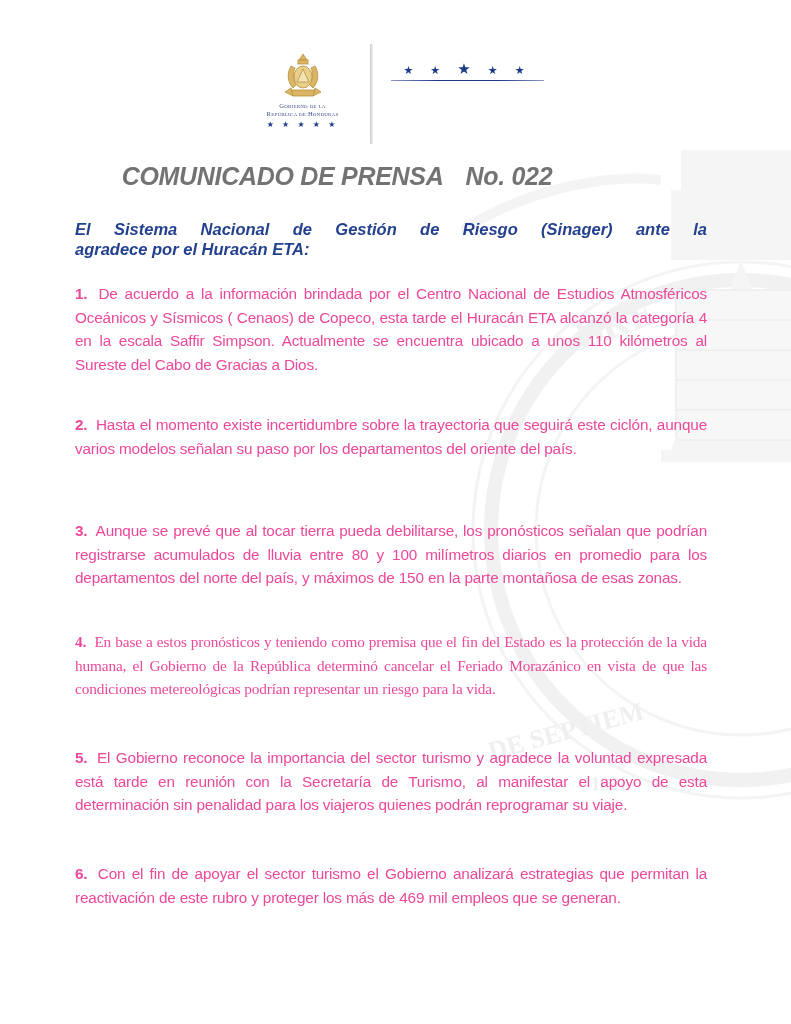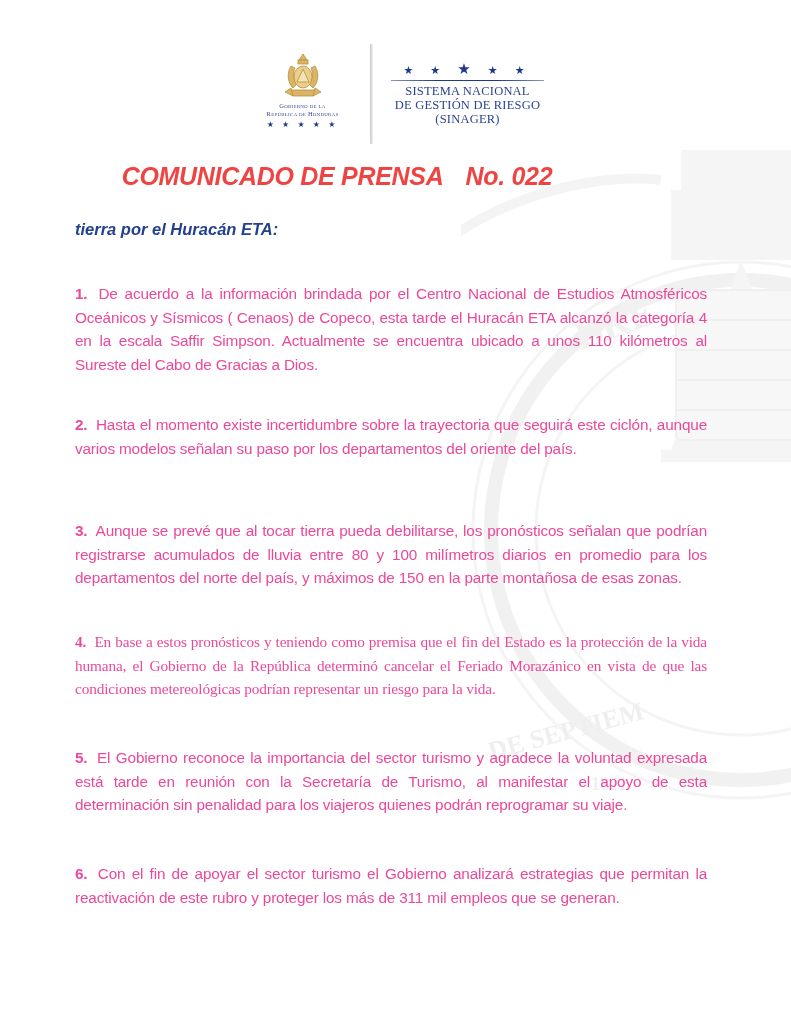--- a/index.html
+++ b/index.html
@@ -103,21 +103,21 @@
     .title {
       position: absolute;
       top: 162px;
       left: 0;
       width: 674px;
       text-align: center;
       font-family: "Liberation Sans", "DejaVu Sans", sans-serif;
       font-weight: bold;
       font-style: italic;
       font-size: 25px;
-      color: #ef4444;
+      color: #737373;
       letter-spacing: -0.3px;
     }
     .title .gap {
       display: inline-block;
       width: 22px;
     }
     
     .subtitle {
       position: absolute;
       top: 219px;
@@ -212,34 +212,30 @@
 
   <div class="divider"></div>
 
   <div class="sinager-logo">
     <div class="sinager-stars">
       <span>★ ★</span>
       <span class="big">★</span>
       <span>★ ★</span>
     </div>
     <div class="sinager-rule"></div>
-    <div class="sinager-name">
-      <div>SISTEMA NACIONAL</div>
-      <div>DE GESTIÓN DE RIESGO</div>
-      <div>(SINAGER)</div>
-    </div>
   </div>
 </div>
 
 <div class="title">
   <span>COMUNICADO DE PRENSA</span><span class="gap"></span><span>No. 022</span>
 </div>
 
 <div class="subtitle">
-  <span>tierra por el Huracán ETA:</span>
+  <span class="line1">El Sistema Nacional de Gestión de Riesgo (Sinager) ante la</span>
+  <span>agradece por el Huracán ETA:</span>
 </div>
 
 <div class="para" id="p1">
   <span class="num">1.</span>
   <span>De acuerdo a la información brindada por el Centro Nacional de Estudios Atmosféricos Oceánicos y Sísmicos ( Cenaos) de Copeco, esta tarde el Huracán ETA alcanzó la categoría 4 en la escala Saffir Simpson. Actualmente se encuentra ubicado a unos 110 kilómetros al Sureste del Cabo de Gracias a Dios.</span>
 </div>
 
 <div class="para" id="p2">
   <span class="num">2.</span>
   <span>Hasta el momento existe incertidumbre sobre la trayectoria que seguirá este ciclón, aunque varios modelos señalan su paso por los departamentos del oriente del país.</span>
@@ -255,14 +251,14 @@
   <span>En base a estos pronósticos y teniendo como premisa que el fin del Estado es la protección de la vida humana, el Gobierno de la República determinó cancelar el Feriado Morazánico en vista de que las condiciones metereológicas podrían representar un riesgo para la vida.</span>
 </div>
 
 <div class="para" id="p5">
   <span class="num">5.</span>
   <span>El Gobierno reconoce la importancia del sector turismo y agradece la voluntad  expresada está tarde en reunión con la Secretaría de Turismo, al manifestar el apoyo de esta determinación sin penalidad para los viajeros quienes podrán reprogramar su viaje.</span>
 </div>
 
 <div class="para" id="p6">
   <span class="num">6.</span>
-  <span>Con el fin de apoyar el sector turismo el Gobierno analizará estrategias que permitan la reactivación de este rubro y proteger los más de 311 mil empleos que se generan.</span>
+  <span>Con el fin de apoyar el sector turismo el Gobierno analizará estrategias que permitan la reactivación de este rubro y proteger los más de 469 mil empleos que se generan.</span>
 </div>
 
 </body></html>

